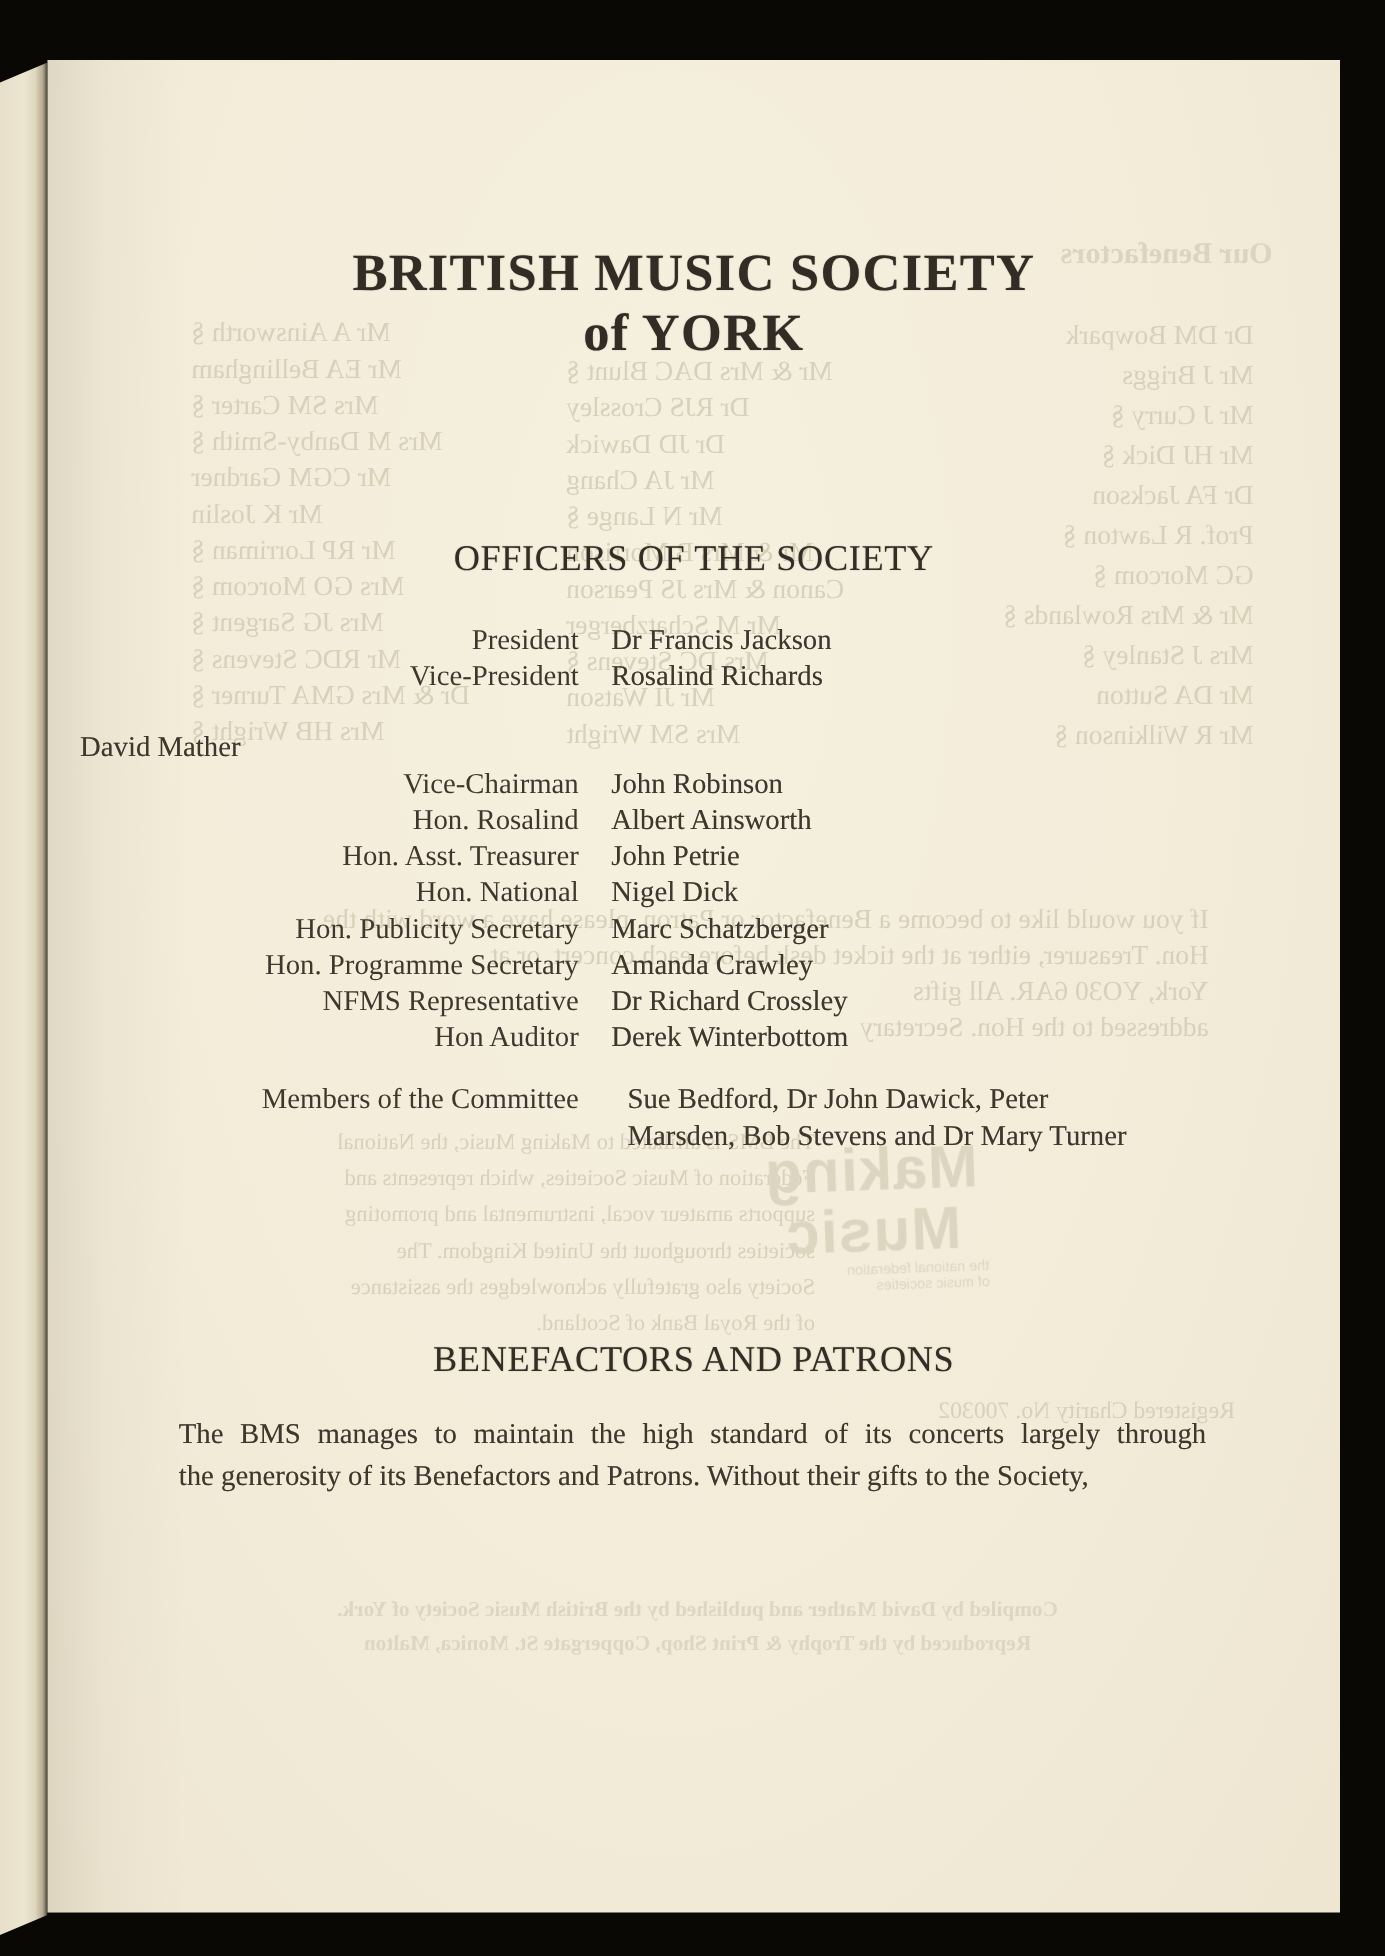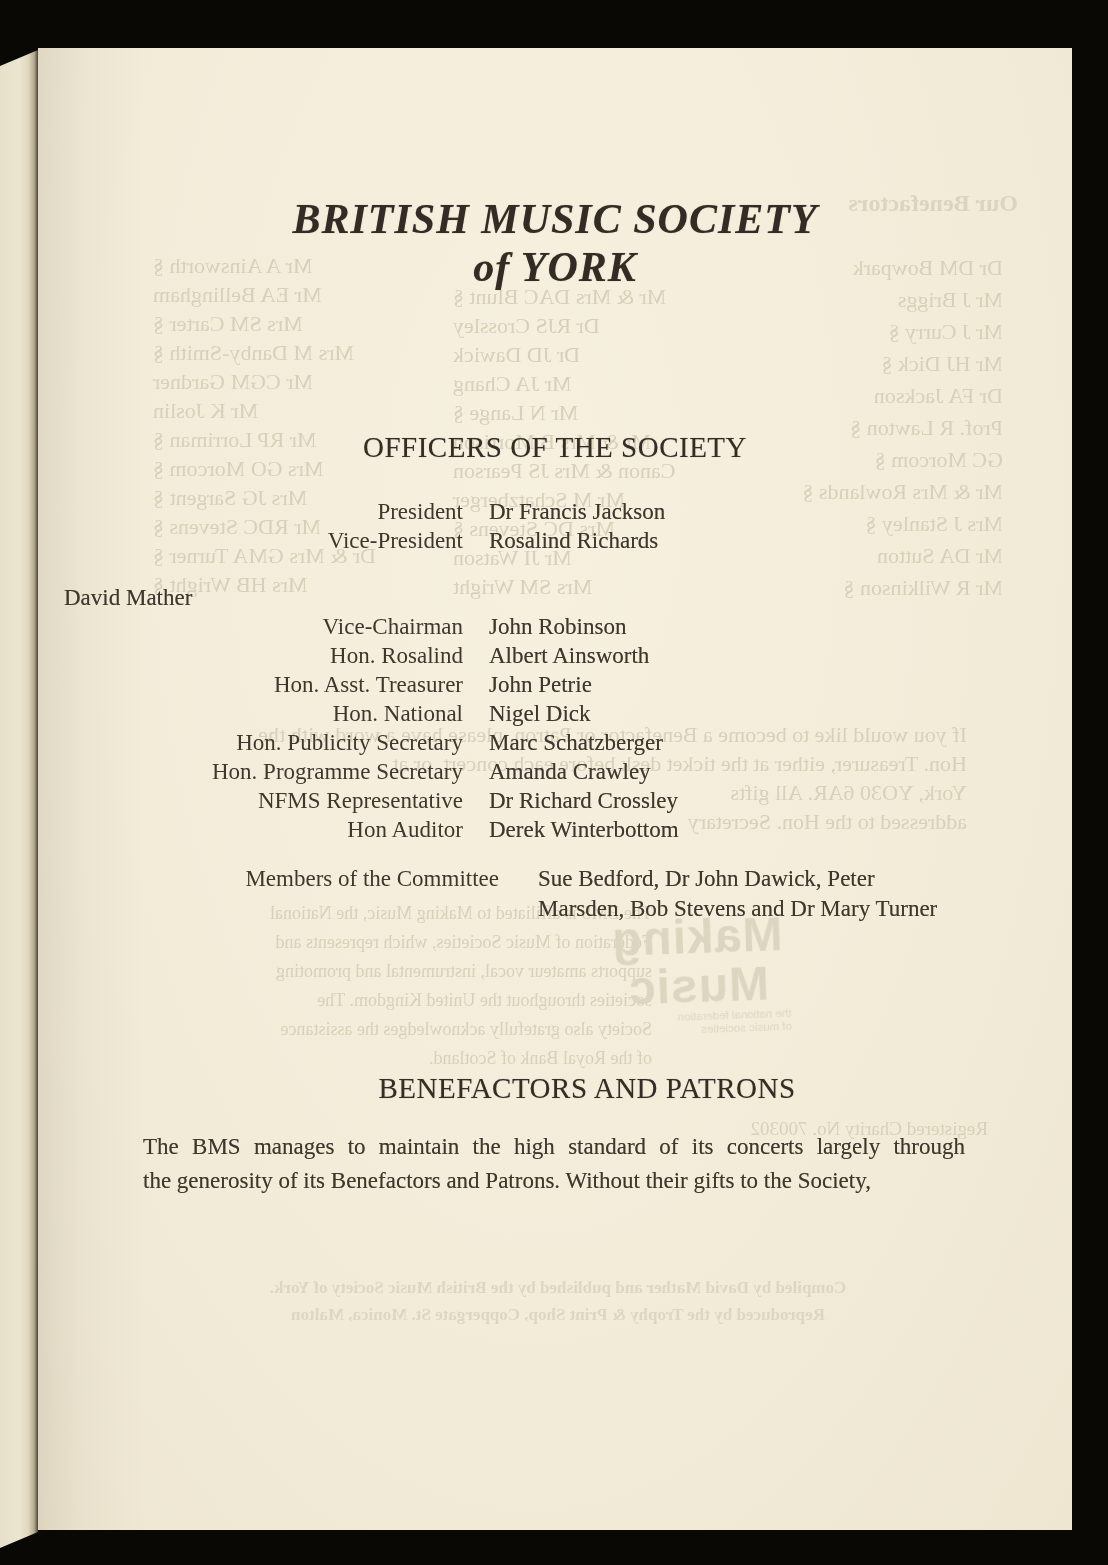--- a/index.html
+++ b/index.html
@@ -29,38 +29,37 @@
   }
   .bleed-layer, .content { position:absolute; inset:0; }
 
   
   .content { color:#3f372e; }
   .title {
     position:absolute; top:147px; left:0; width:100%;
     text-align:center; font-weight:bold; font-size:42px; line-height:48px;
     color:#322c25; letter-spacing:1px;
     text-shadow:0 0 1px rgba(50,44,37,0.4);
-    font-style:italic;
   }
   .sec-heading {
     position:absolute; left:0; width:100%; text-align:center;
     font-weight:normal; font-size:29px; color:#332d26; letter-spacing:0.5px; margin:0;
     text-shadow:0 0 1px rgba(50,44,37,0.35);
   }
   .officers-heading { top:383px; }
-  .benef-heading { top:1024px;padding-left:32px; }
+  .benef-heading { top:1024px; }
 
   .officer-rows { position:absolute; left:0; right:0; }
   .rows-presidium { top:449px; }
   .rows-main { top:535px; }
   .orow { display:flex; font-size:23px; line-height:29px; }
   .orole { flex:0 0 425px; width:425px; text-align:right; }
   .oname { margin-left:26px; text-shadow:0 0 0.5px rgba(63,55,46,0.5); }
 
-  .committee { position:absolute; top:816px; left:0; right:0; display:flex; font-size:23px; line-height:30px;margin-left:36px; }
+  .committee { position:absolute; top:816px; left:0; right:0; display:flex; font-size:23px; line-height:30px; }
   .committee .orole { align-self:flex-start; }
   .cnames { margin-left:39px; }
   .cline { display:block; text-shadow:0 0 0.5px rgba(63,55,46,0.5);font-family:Liberation Serif, serif; }
 
   .benef-para {
     position:absolute; top:1082px; left:105px; width:822px;
     font-size:23px; line-height:33.5px; color:#3f372e;
   }
   .pline { text-align:justify; text-align-last:justify; text-shadow:0 0 0.5px rgba(63,55,46,0.5); }
   .pline:last-child { text-align-last:left; }

